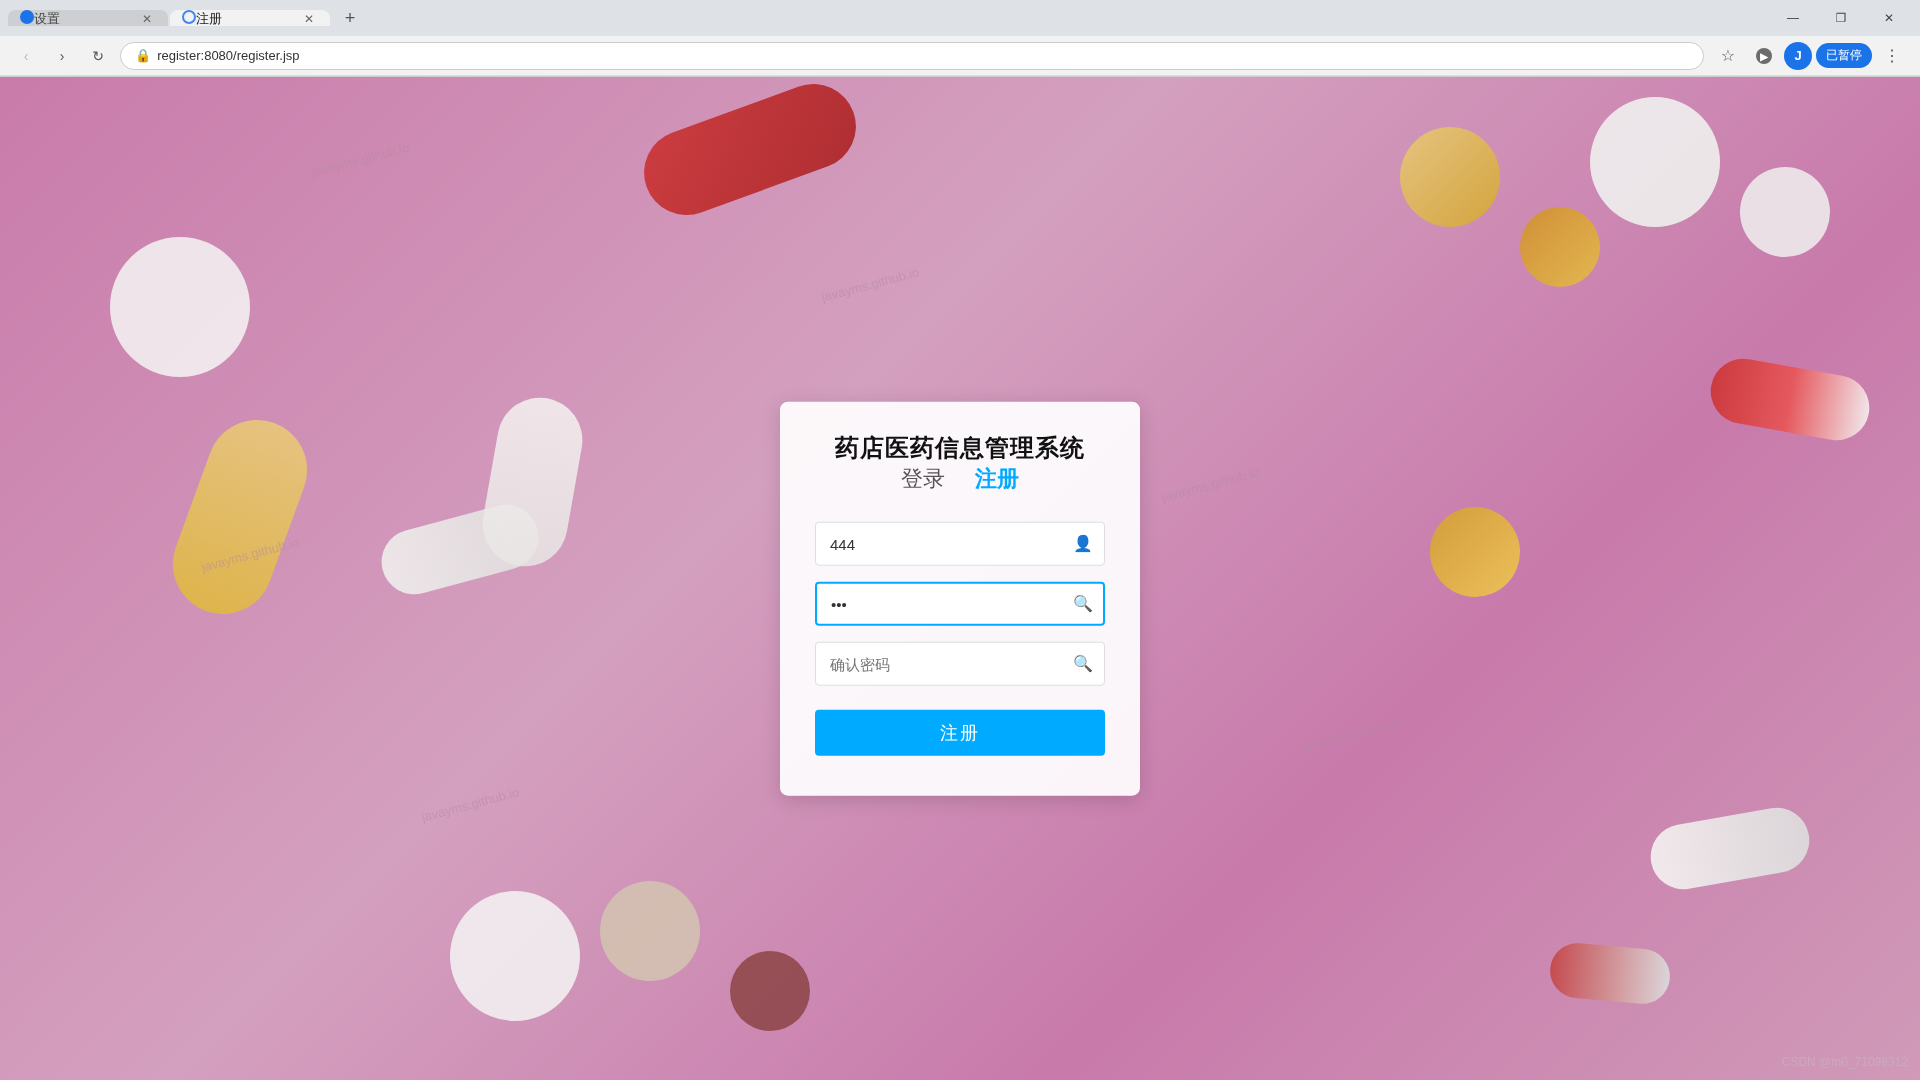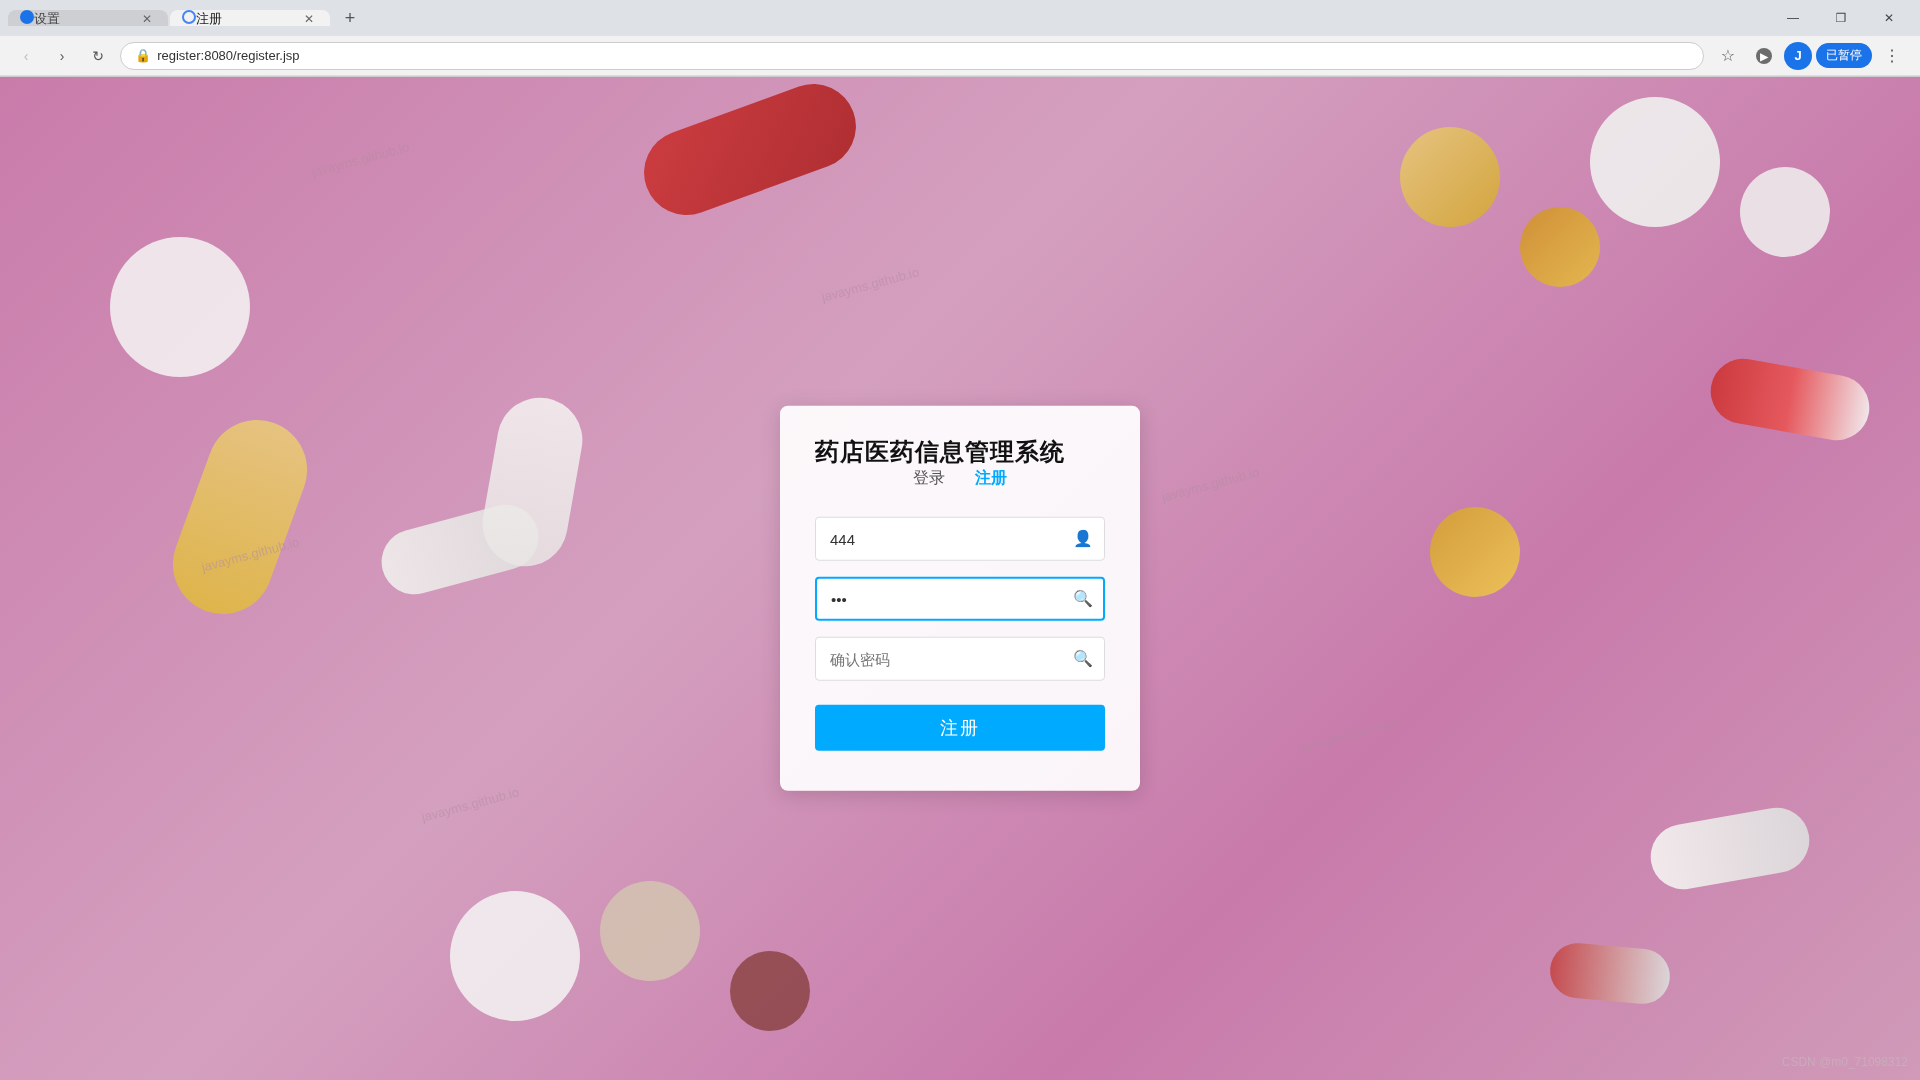--- a/index.html
+++ b/index.html
@@ -199,35 +199,36 @@
       left: 50%;
       transform: translate(-50%, -45%);
       width: 360px;
       background: rgba(255, 255, 255, 0.92);
       border-radius: 8px;
       padding: 30px 35px 40px;
       box-shadow: 0 4px 20px rgba(0,0,0,0.15);
     }
 
     .form-title {
+      text-align: center;
       font-size: 24px;
       font-weight: bold;
       color: #111;
       letter-spacing: 1px;
     }
 
     .form-tabs {
       display: flex;
       justify-content: center;
       gap: 30px;
       margin-bottom: 24px;
     }
 
     .form-tab {
-      font-size: 16px;
+      font-size: 22px;
       color: #555;
       cursor: pointer;
       padding-bottom: 4px;
       text-align: center;
     }
 
     .form-tab.active {
       color: #00aaff;
       font-weight: bold;
     }

